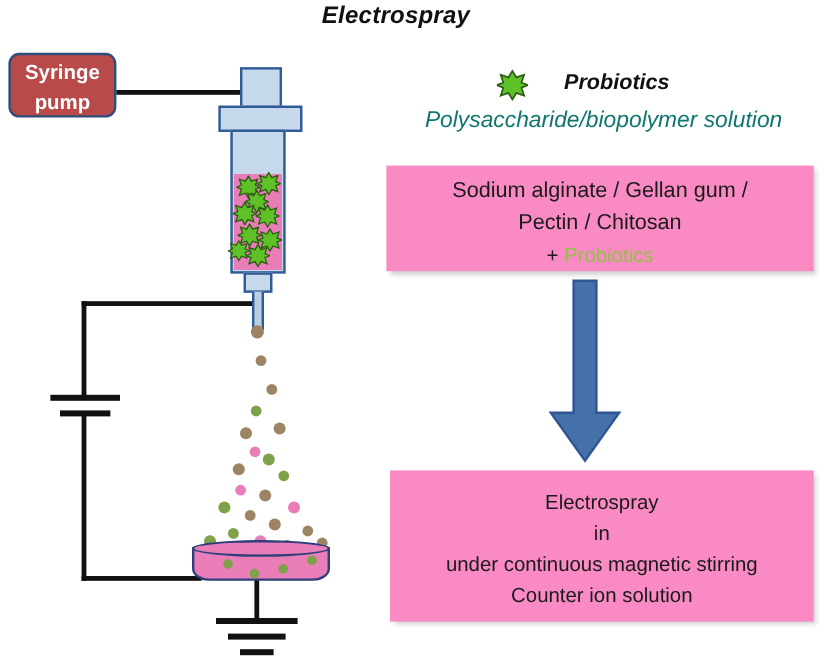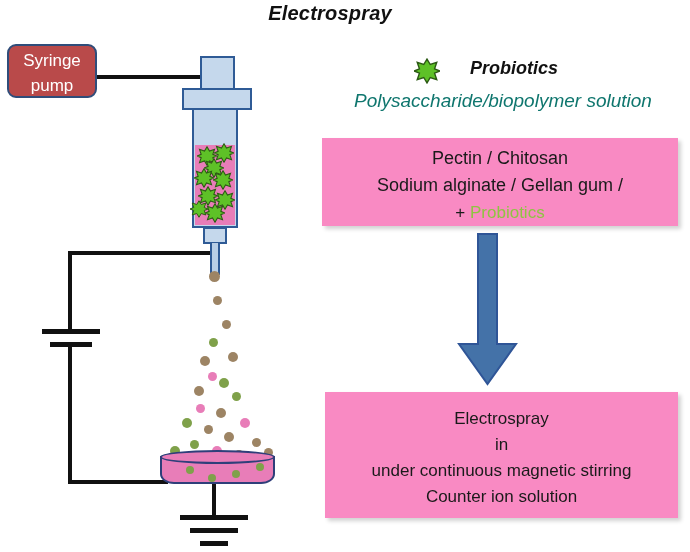--- a/index.html
+++ b/index.html
@@ -22,21 +22,21 @@
   
   .pump-box{
     position:absolute;left:7px;top:44px;width:90px;height:54px;
     background:#b94a4a;
     border:2px solid #2f4d7a;
     border-radius:9px;
     color:#ffffff;font-size:17px;line-height:25px;
     text-align:center;padding-top:2px;
     box-sizing:border-box;
   }
-  .pump-box span{display:block;}
+  .pump-box span{display:block;font-weight:bold;}
 
   
   .wire{position:absolute;background:#111111;}
 
   
   .bat-long{position:absolute;background:#111111;}
   .bat-short{position:absolute;background:#111111;}
 
   
   .gnd{position:absolute;background:#111111;}
@@ -200,22 +200,22 @@
   <div class="drop g" style="left:256px;top:463px;width:8px;height:8px;"></div>
   <div class="drop g" style="left:208px;top:474px;width:8px;height:8px;"></div>
 
   <svg class="star" style="left:414px;top:58px;" width="26" height="26" viewBox="0 0 24 24">
       <polygon points="12,1 15,6 21,4 19,10 24,12 19,14 21,20 15,18 12,23 9,18 3,20 5,14 0,12 5,10 3,4 9,6" fill="#5ec127" stroke="#2c5a14" stroke-width="1.3"></polygon>
     </svg>
   <div class="legend-label">Probiotics</div>
   <div class="subtitle">Polysaccharide/biopolymer solution</div>
 
   <div class="pink-box" id="box-solution">
+    <div class="ln">Sodium alginate / Gellan gum /</div>
     <div class="ln">Pectin / Chitosan</div>
-    <div class="ln">Sodium alginate / Gellan gum /</div>
     <div class="ln plus"><span>+ </span><span class="gtext">Probiotics</span></div>
   </div>
 
   <div class="arrow-wrap">
     <svg width="65" height="155" viewBox="0 0 65 155">
       <polygon points="23,2 42,2 42,112 61,112 32.5,152 4,112 23,112" fill="#4472a8" stroke="#2f5597" stroke-width="2"></polygon>
     </svg>
   </div>
 
   <div class="pink-box" id="box-electrospray">

